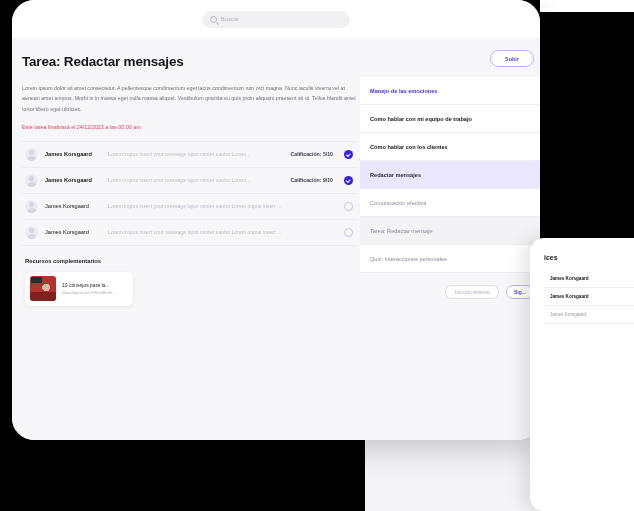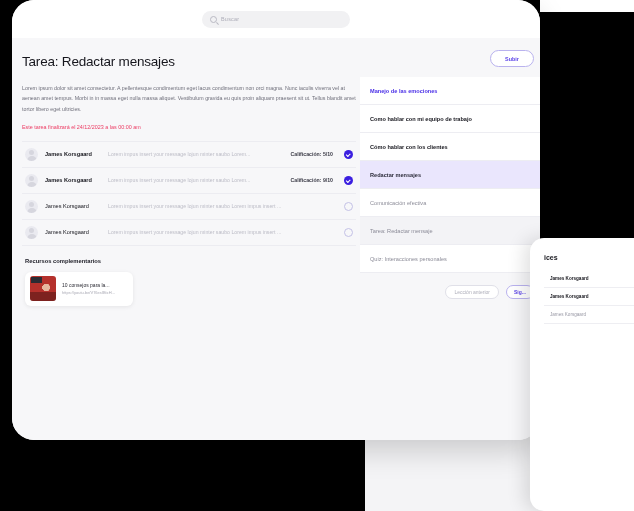--- a/index.html
+++ b/index.html
@@ -90,21 +90,21 @@
   }
 
   
   .lesson-col {
     width: 348px;
     padding: 16px 10px 0 10px;
     position: relative;
   }
   .page-title {
     font-size: 13.5px;
-    font-weight: normal;
+    font-weight: bold;
     color: #16161d;
     letter-spacing: -.2px;
     margin-bottom: 14px;
   }
   .body-text {
     font-size: 5.3px;
     line-height: 1.95;
     color: #6f6f7b;
     width: 336px;
     margin-bottom: 10px;

